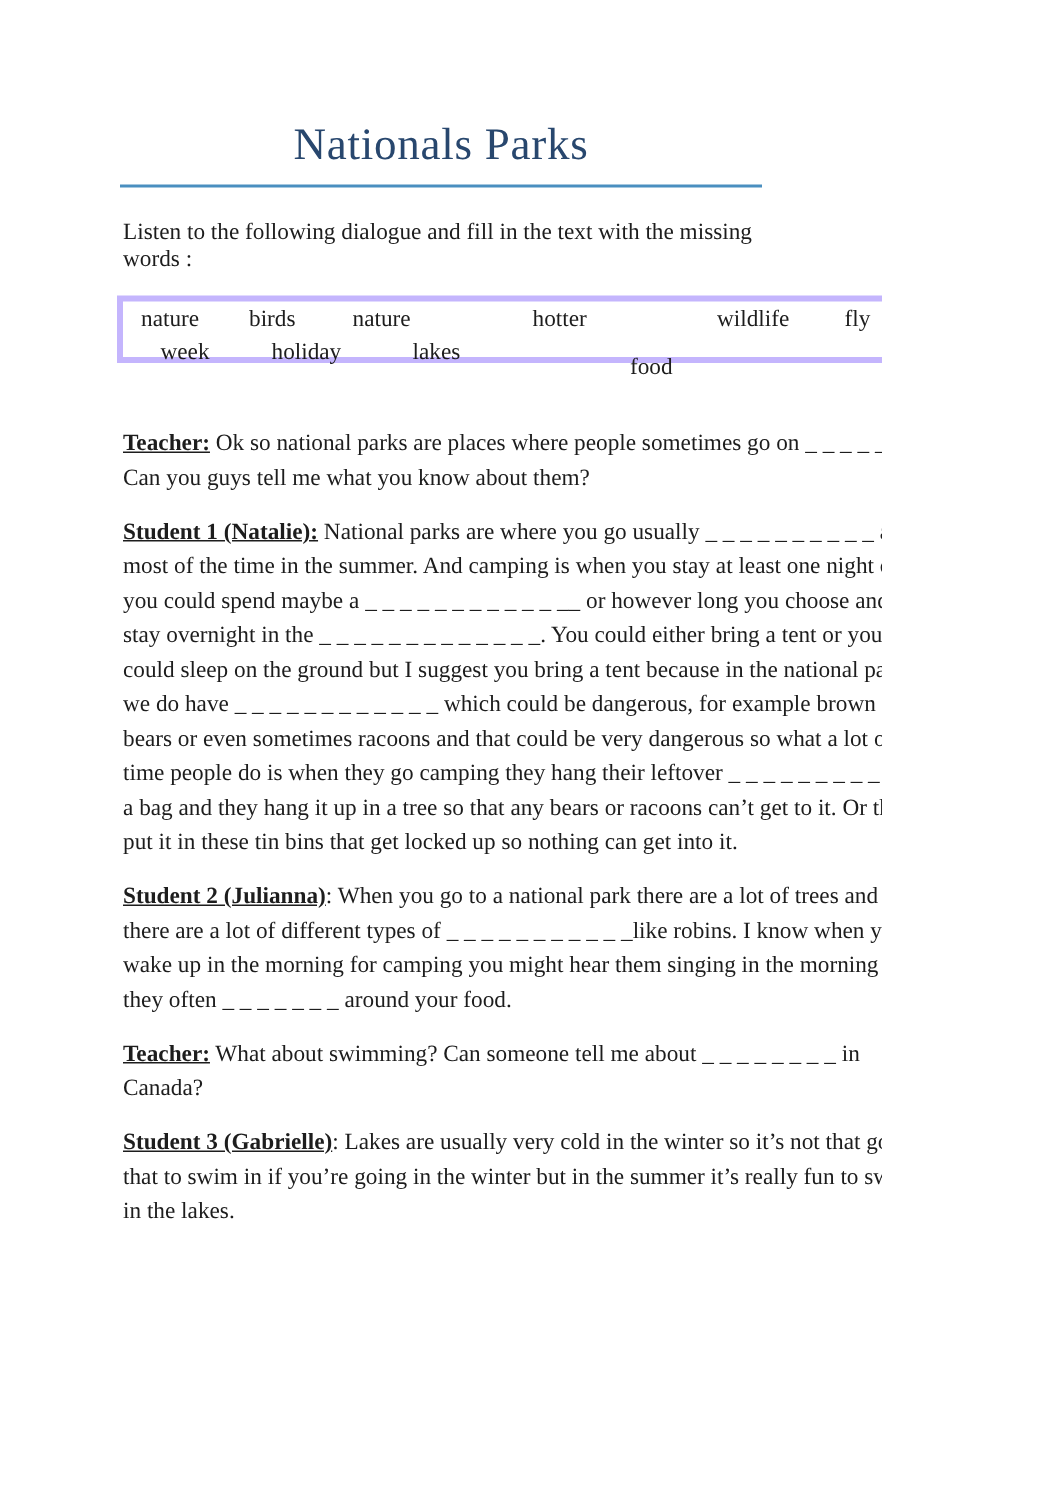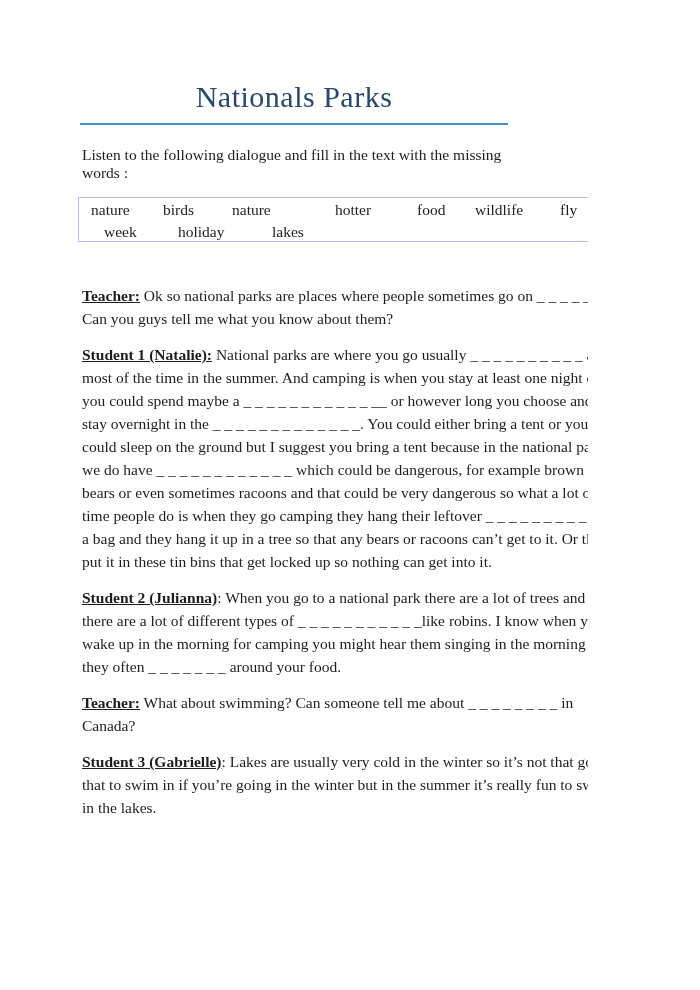--- a/index.html
+++ b/index.html
@@ -31,29 +31,29 @@
     margin:21px 82px 0;
     font-size:15.5px;
   }
 
   
   .wordbank {
     position:relative;
     margin:15px 0 0 78px;
     width:542px;
     height:45px;
-    border:1px solid #c4b5fd;
+    border:4px solid #c4b5fd;
     font-size:15.5px;
     box-sizing:border-box;
   }
   .wordbank span { position:absolute; white-space:nowrap; }
   .wb-r1 { top:3px; }
   .wb-r2 { top:25px;margin-left:18px; }
   .wb-0 { left:12px; }  .wb-1 { left:84px; }  .wb-2 { left:153px; }
-  .wb-3 { left:256px;text-align:center; } .wb-4 { left:338px; } .wb-5 { left:396px; }
+  .wb-3 { left:273px;text-align:center; } .wb-4 { left:338px;margin-top:32px; } .wb-5 { left:396px; }
   .wb-6 { left:481px; }
   .wb-7 { left:7px; }   .wb-8 { left:81px; }  .wb-9 { left:175px; }
 
   
   .dialogue { margin-top:42px; }
   .para {
     margin:0 80px 13px 82px;
     width:538px;
     font-size:15.5px;
     line-height:23px;

